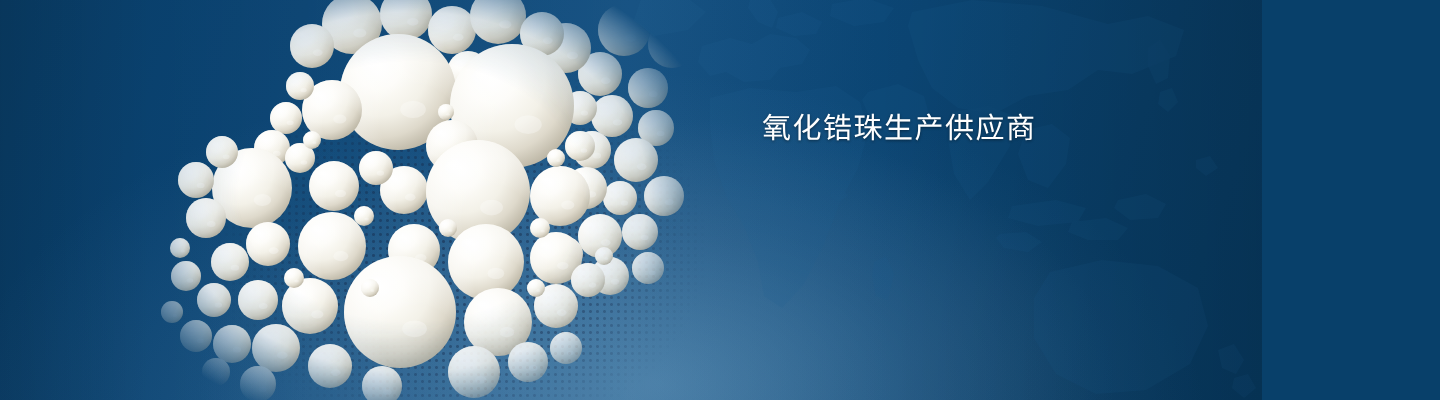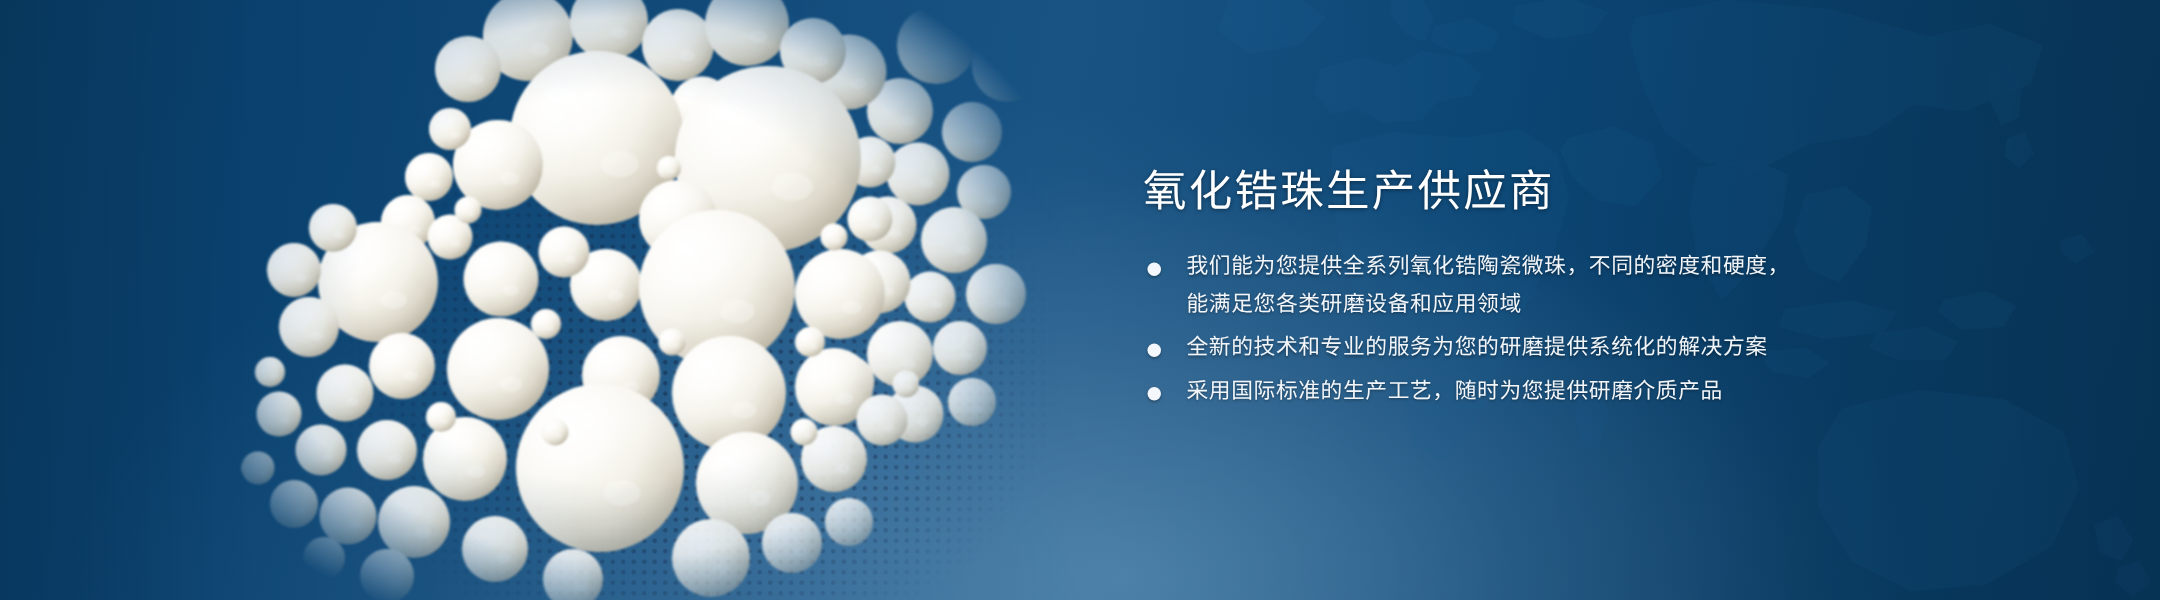--- a/index.html
+++ b/index.html
@@ -7,21 +7,21 @@
 
   html, body {
     width:1440px; height:400px;
     overflow:hidden;
     background:#08406a;
     font-family:"Liberation Sans","DejaVu Sans",sans-serif;
   }
 
   .banner {
     position:relative;
-    width:1440px; height:400px;
+    width:1262px; height:400px;
     overflow:hidden;
     background:#a21caf;
     padding-left:10px;
   }
 
   
   .bg-base {
     position:absolute; inset:0;
     background:
       radial-gradient(ellipse 620px 360px at 52% 96%, rgba(86,140,180,0.62) 0%, rgba(70,120,162,0.30) 42%, rgba(8,64,106,0) 74%),
@@ -295,34 +295,15 @@
         <use href="#b" transform="translate(172,312) scale(11)"></use>
         <use href="#b" transform="translate(604,256) scale(9)"></use>
       </g>
     </svg>
   </div>
 
   <div class="copy">
 
     <h1 class="headline">氧化锆珠生产供应商</h1>
 
-    <ul class="bullets">
-
-      <li class="bullet">
-        <span class="bullet-dot"></span>
-        <span class="bullet-line">我们能为您提供全系列氧化锆陶瓷微珠，不同的密度和硬度，</span>
-        <span class="bullet-line">能满足您各类研磨设备和应用领域</span>
-      </li>
-
-      <li class="bullet">
-        <span class="bullet-dot"></span>
-        <span class="bullet-line">全新的技术和专业的服务为您的研磨提供系统化的解决方案</span>
-      </li>
-
-      <li class="bullet">
-        <span class="bullet-dot"></span>
-        <span class="bullet-line">采用国际标准的生产工艺，随时为您提供研磨介质产品</span>
-      </li>
-
-    </ul>
   </div>
 
 </div>
 
 </body></html>

